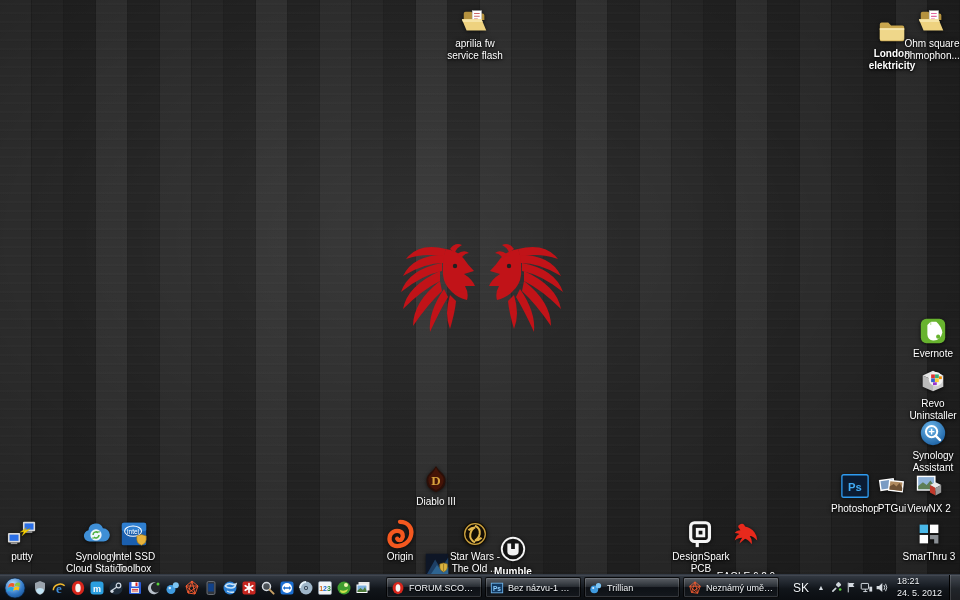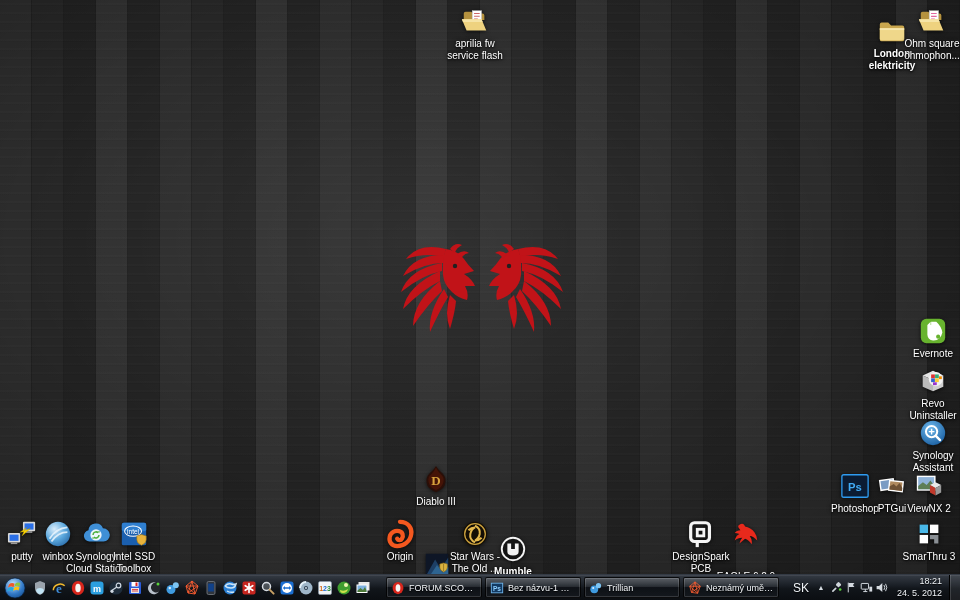--- a/index.html
+++ b/index.html
@@ -43,21 +43,21 @@
     background:linear-gradient(rgba(255,255,255,.22),rgba(255,255,255,.08) 45%,rgba(8,10,14,.38) 50%,rgba(40,46,54,.28));
     box-shadow:inset 0 0 0 1px rgba(255,255,255,.14);}
   .tb-btn .tb-glyph{width:14px;height:14px;flex:0 0 auto;}
   .tb-label{font-size:9px;color:#f2f5f8;white-space:nowrap;overflow:hidden;text-overflow:ellipsis;text-shadow:0 1px 1px #000;}
   #tray{margin-left:auto;display:flex;align-items:center;gap:2px;}
   #tray-lang{font-size:12px;color:#eef2f6;padding:0 4px;text-shadow:0 1px 1px #000;}
   #tray-arrow{width:12px;height:14px;display:flex;align-items:center;justify-content:center;font-size:7px;color:#d6dce2;}
   .tray-ico{width:15px;height:16px;display:flex;align-items:center;justify-content:center;}
   .tray-glyph{width:13px;height:13px;display:block;}
   .tray-glyph svg{width:100%;height:100%;display:block;}
-  #clock{margin:0 5px 0 6px;text-align:right;font-size:9px;line-height:1.25;color:#eef2f6;text-shadow:0 1px 1px #000;}
+  #clock{margin:0 5px 0 6px;text-align:left;font-size:9px;line-height:1.25;color:#eef2f6;text-shadow:0 1px 1px #000;}
   #show-desktop{width:10px;height:25px;border-left:1px solid #000;background:rgba(255,255,255,.07);
     box-shadow:inset 1px 0 0 rgba(255,255,255,.14);}
 </style>
 </head>
 <body>
 
 <div id="screen">
 
   <div id="desktop">
       <div class="dicon" style="left: 437px; top: 6px;">
@@ -208,36 +208,20 @@
             <rect x="17" y="3" width="13" height="10" rx="1" fill="#d9d9d9"></rect>
             <rect x="18.7" y="4.7" width="9.6" height="6.6" fill="#2a6fe8"></rect>
             <rect x="20" y="13" width="7" height="1.8" fill="#9a9a9a"></rect>
             <rect x="1" y="15" width="13" height="10" rx="1" fill="#d9d9d9"></rect>
             <rect x="2.7" y="16.7" width="9.6" height="6.6" fill="#2a6fe8"></rect>
             <rect x="4" y="25" width="7" height="1.8" fill="#9a9a9a"></rect>
             <path d="M14 14 21 9l-2.5 3.5L25 10l-9 8 2-4.5Z" fill="#ffd800" stroke="#a98f00" stroke-width=".4"></path>
           </svg>
         </span>
         <div class="dicon-label">putty</div>
-      </div>
-      <div class="dicon" style="left: 20px; top: 519px;">
-        <span class="dicon-glyph">
-          <svg viewBox="0 0 32 32">
-            <defs>
-              <radialGradient id="wbg" cx=".35" cy=".3" r=".9">
-                <stop offset="0" stop-color="#d9ecfa"></stop>
-                <stop offset=".5" stop-color="#5aa7dd"></stop>
-                <stop offset="1" stop-color="#1c5a99"></stop>
-              </radialGradient>
-            </defs>
-            <circle cx="16" cy="16" r="13" fill="url(#wbg)"></circle>
-            <path d="M7 21q7-11 19-12M9 24q7-10 17-10" stroke="#eaf5fd" stroke-width="2" fill="none" opacity=".85"></path>
-          </svg>
-        </span>
-        <div class="dicon-label">winbox</div>
       </div>
       <div class="dicon" style="left: 58px; top: 519px;">
         <span class="dicon-glyph">
           <svg viewBox="0 0 32 32">
             <path d="M9 24a6 6 0 0 1-1-11.9A8 8 0 0 1 23.5 10 6.5 6.5 0 0 1 24 24Z" fill="#3f8fd6"></path>
             <circle cx="16" cy="17" r="6" fill="#eef6fc"></circle>
             <path d="M12.8 17a3.3 3.3 0 0 1 5.6-2.3M19.2 17a3.3 3.3 0 0 1-5.6 2.3" stroke="#4cae3c" stroke-width="1.6" fill="none"></path>
             <path d="M18 13.2l2-.3-.5 2ZM14 20.8l-2 .3.5-2Z" fill="#4cae3c"></path>
           </svg>
         </span>

